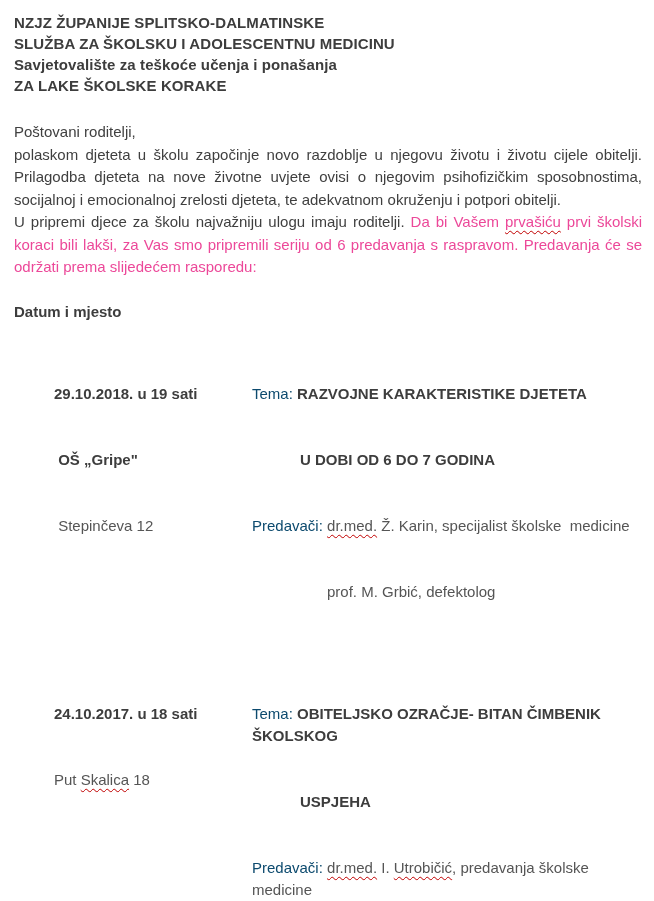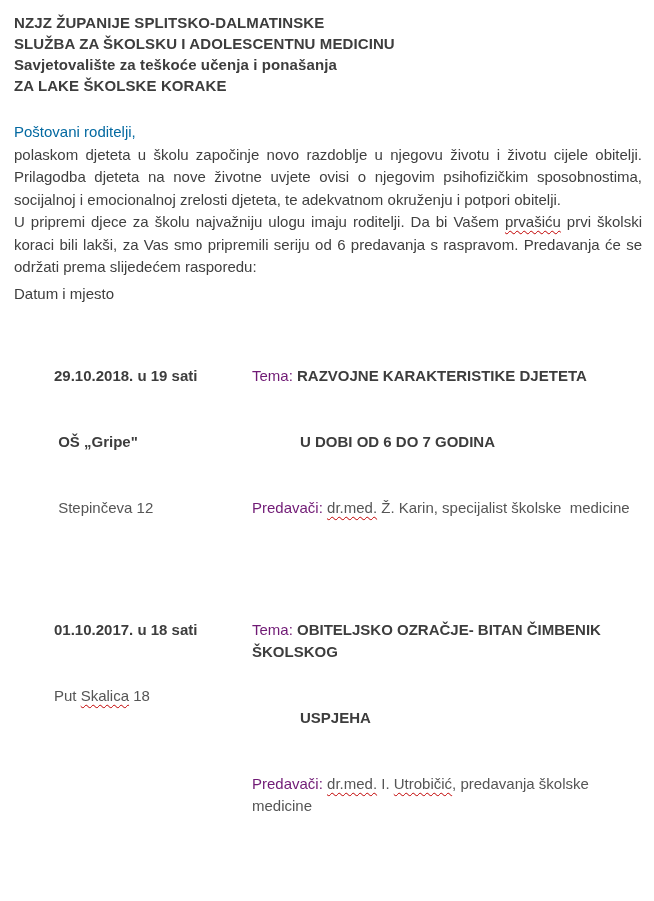--- a/index.html
+++ b/index.html
@@ -5,30 +5,30 @@
   html,body{margin:0;padding:0;}
   body{
     width:654px;height:901px;background:#ffffff;
     font-family:"Liberation Sans", sans-serif;
     color:#3f3f3f;overflow:hidden;
   }
   .page{padding:12px 12px 0 14px;box-sizing:border-box;width:654px;}
   .hdr{font-weight:bold;font-size:15px;line-height:21px;color:#3d3d3d;letter-spacing:.1px;}
   .intro{margin-top:25px;font-size:15px;line-height:22.5px;}
   .intro p{margin:0;text-align:justify;}
-  .salutation{color:#0369a1;text-align:left !important;}
-  .lt{color:#404040;}
-  .section-heading{margin-top:4px;font-size:15px;font-weight:normal;color:#3d3d3d;line-height:22px;}
+  .salutation{color:#404040;text-align:left !important;}
+  .lt{color:#ec4899;}
+  .section-heading{margin-top:22px;font-size:15px;font-weight:bold;color:#3d3d3d;line-height:22px;}
   .schedule{margin-top:16px;}
   .event{display:flex;font-size:15px;line-height:22px;margin-bottom:12px;}
   .col-left{width:198px;flex:none;white-space:pre-wrap;margin-left:40px;}
   .date,.school{font-weight:bold;color:#3d3d3d;}
   .address{color:#555555;}
   .col-right{flex:1;color:#555555;white-space:pre-wrap;}
-  .lbl{color:#701a75;}
+  .lbl{color:#0c4a6e;}
   .topic{font-weight:bold;color:#3d3d3d;}
   .cont{padding-left:48px;}
   .cont2{padding-left:75px;}
   .cont:empty,.cont2:empty{display:none;}
   .misspelled{
     text-decoration:underline wavy #c00000;
     text-decoration-thickness:1px;
     text-underline-offset:3px;
     text-decoration-skip-ink:none;
     text-align:center;
@@ -59,26 +59,27 @@
       <div class="event">
         <div class="col-left">
           <div class="date">29.10.2018. u 19 sati</div>
           <div class="school"><span> OŠ „Gripe"</span></div>
           <div class="address"><span> Stepinčeva 12</span></div>
         </div>
         <div class="col-right">
           <div><span class="lbl">Tema: </span><span class="topic">RAZVOJNE KARAKTERISTIKE DJETETA</span></div>
           <div class="topic cont">U DOBI OD 6 DO 7 GODINA</div>
           <div><span class="lbl">Predavači: </span><span><span class="misspelled">dr.med.</span><span> Ž. Karin, specijalist školske  medicine</span></span></div>
+          <div class="cont2"><span>prof. M. Grbić, defektolog</span></div>
         </div>
       </div>
 
       <div class="event">
         <div class="col-left">
-          <div class="date">01.10.2017. u 18 sati</div>
+          <div class="date">24.10.2017. u 18 sati</div>
           <div class="address"><span>Put </span><span class="misspelled">Skalica</span><span> 18</span></div>
         </div>
         <div class="col-right">
           <div><span class="lbl">Tema: </span><span class="topic">OBITELJSKO OZRAČJE- BITAN ČIMBENIK ŠKOLSKOG</span></div>
           <div class="topic cont">USPJEHA</div>
           <div><span class="lbl">Predavači: </span><span><span class="misspelled">dr.med.</span><span> I. </span><span class="misspelled">Utrobičić</span><span>, predavanja školske medicine</span></span></div>
           
         </div>
       </div>
 

